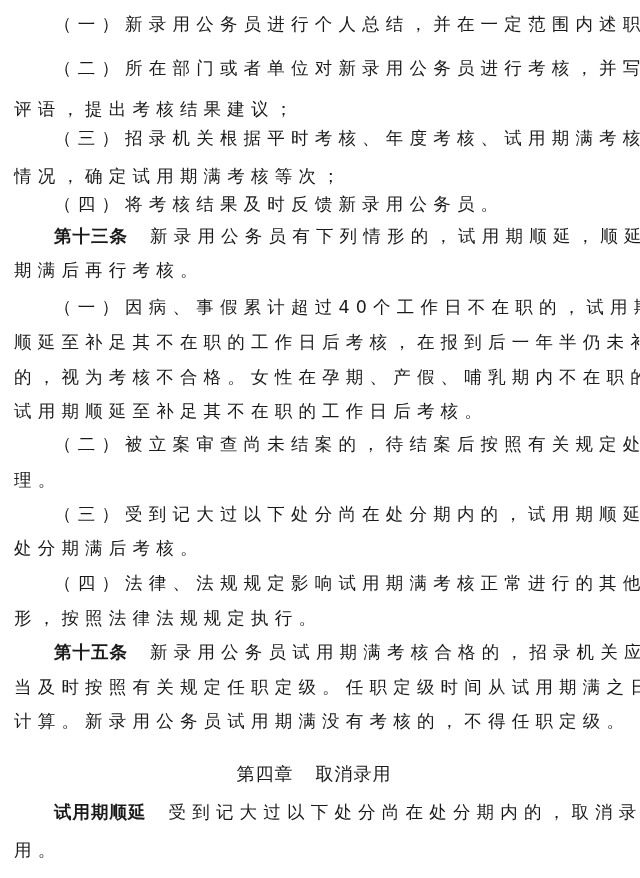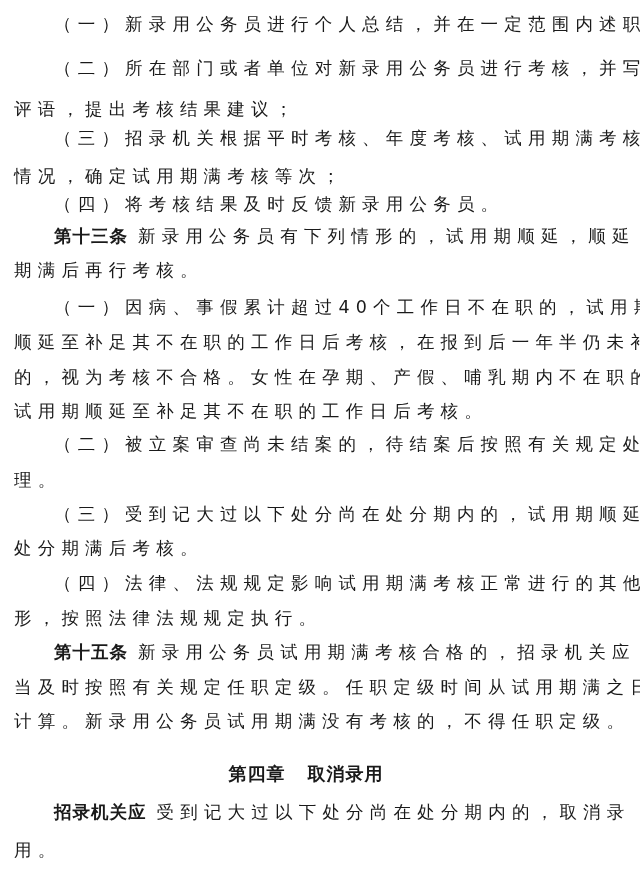--- a/index.html
+++ b/index.html
@@ -12,24 +12,24 @@
       position: absolute;
       left: 0;
       width: 640px;
       font-size: 17.5px;
       letter-spacing: 6.2px;
       white-space: nowrap;
       line-height: 24px;
     }
     .indent { left: 54px; }
     .flush { left: 14px; }
-    .article-num { font-weight: bold; letter-spacing: 1px; margin-right: 10px; }
+    .article-num { font-weight: bold; letter-spacing: 1px; margin-right: 22px; }
     .chapter {
-      position: absolute; left: 4px; width: 604px; text-align: center;
-      font-weight: bold; font-size: 18px; line-height: 24px; letter-spacing: 1px;
+      position: absolute; left: 12px; width: 604px; text-align: center;
+      font-weight: normal; font-size: 18px; line-height: 24px; letter-spacing: 1px;
     }
     .chapter .gap { display: inline-block; width: 22px; }
   </style>
 </head>
 <body>
 
 <div>
   <div class="line indent" style="top:12px">（一）新录用公务员进行个人总结，并在一定范围内述职；</div>
   <div class="line indent" style="top:56px">（二）所在部门或者单位对新录用公务员进行考核，并写出</div>
   <div class="line flush" style="top:97px">评语，提出考核结果建议；</div>
@@ -56,16 +56,16 @@
     <span class="article-num">第十五条</span><span>新录用公务员试用期满考核合格的，招录机关应</span>
   </div>
   <div class="line flush" style="top:675px">当及时按照有关规定任职定级。任职定级时间从试用期满之日起</div>
   <div class="line flush" style="top:709px">计算。新录用公务员试用期满没有考核的，不得任职定级。</div>
 
   <div class="chapter" style="top:762px">
     <span>第四章</span><span class="gap"></span><span>取消录用</span>
   </div>
 
   <div class="line indent" style="top:800px">
-    <span class="article-num">招录机关应</span><span>受到记大过以下处分尚在处分期内的，取消录</span>
+    <span class="article-num">试用期顺延</span><span>受到记大过以下处分尚在处分期内的，取消录</span>
   </div>
   <div class="line flush" style="top:838px">用。</div>
 </div>
 
 </body></html>

